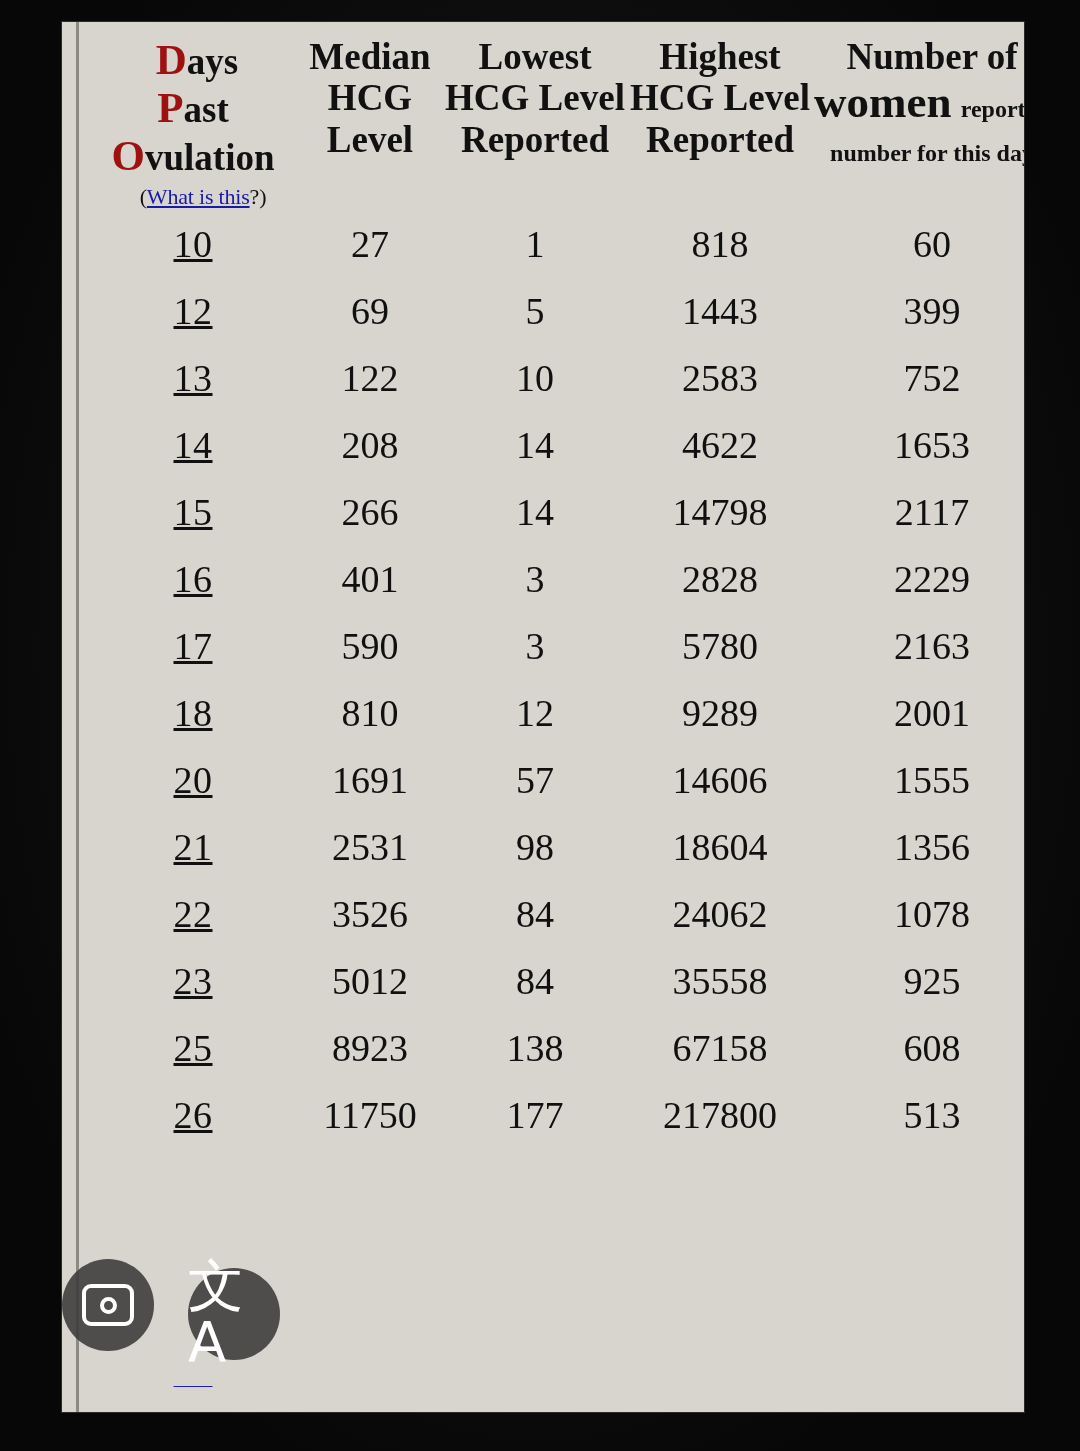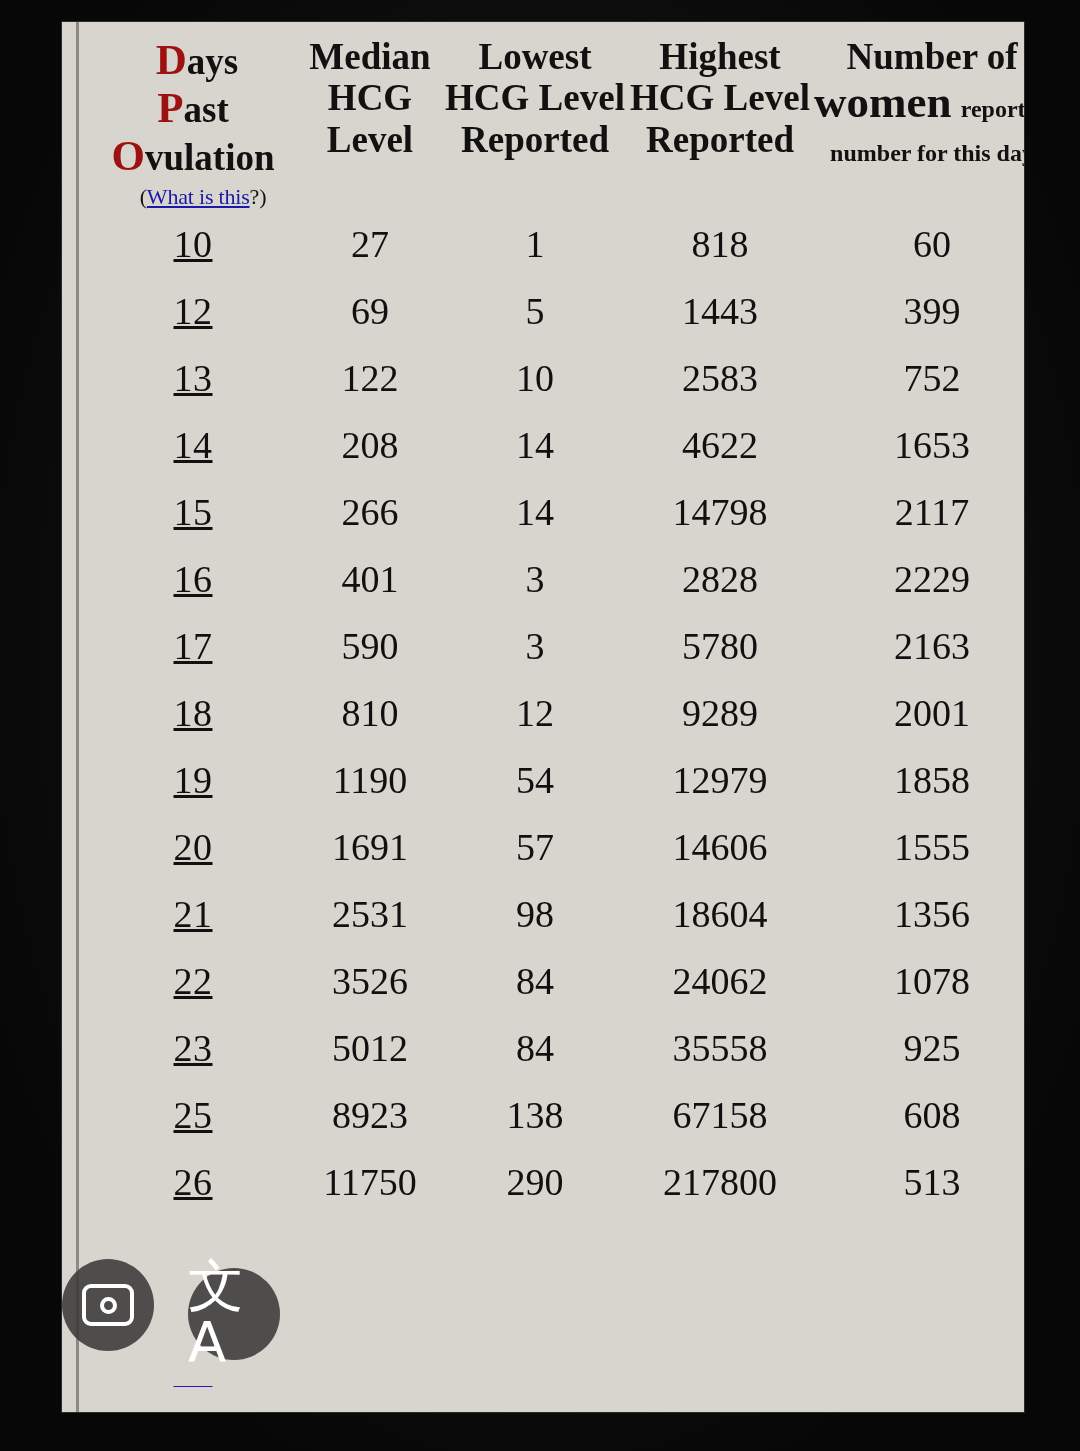--- a/index.html
+++ b/index.html
@@ -317,27 +317,20 @@
             <td>2163</td>
           </tr>
           <tr>
             <td class="day">18</td>
             <td>810</td>
             <td>12</td>
             <td>9289</td>
             <td>2001</td>
           </tr>
           <tr>
-            <td class="day">19</td>
-            <td>1190</td>
-            <td>54</td>
-            <td>12979</td>
-            <td>1858</td>
-          </tr>
-          <tr>
             <td class="day">20</td>
             <td>1691</td>
             <td>57</td>
             <td>14606</td>
             <td>1555</td>
           </tr>
           <tr>
             <td class="day">21</td>
             <td>2531</td>
             <td>98</td>
@@ -361,21 +354,21 @@
           <tr>
             <td class="day">25</td>
             <td>8923</td>
             <td>138</td>
             <td>67158</td>
             <td>608</td>
           </tr>
           <tr>
             <td class="day">26</td>
             <td>11750</td>
-            <td>290</td>
+            <td>177</td>
             <td>217800</td>
             <td>513</td>
           </tr>
         </tbody>
       </table>
     </div>
 
     <div class="cut-row">
       <table>
         <colgroup>

